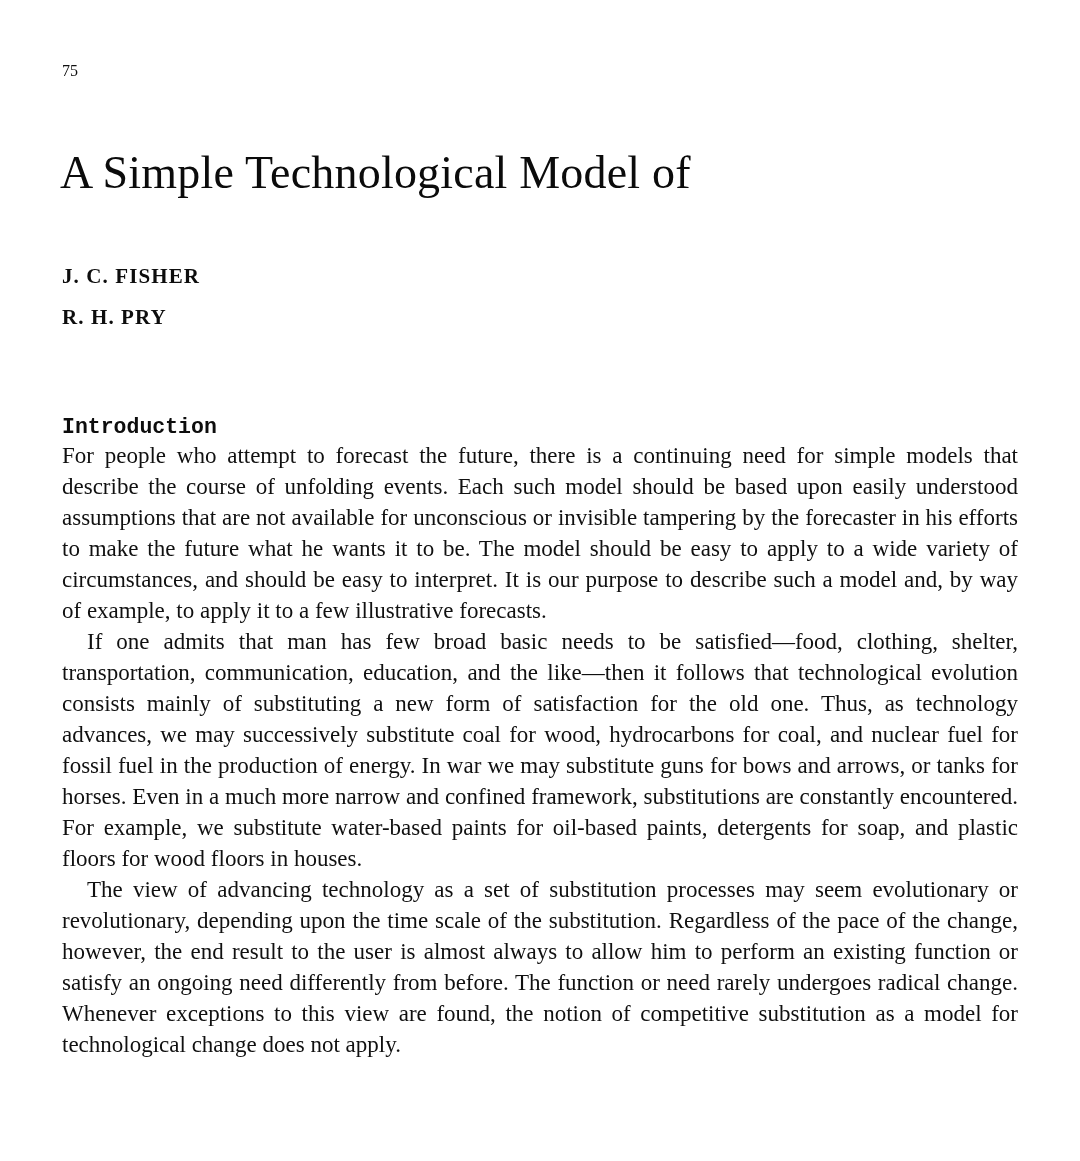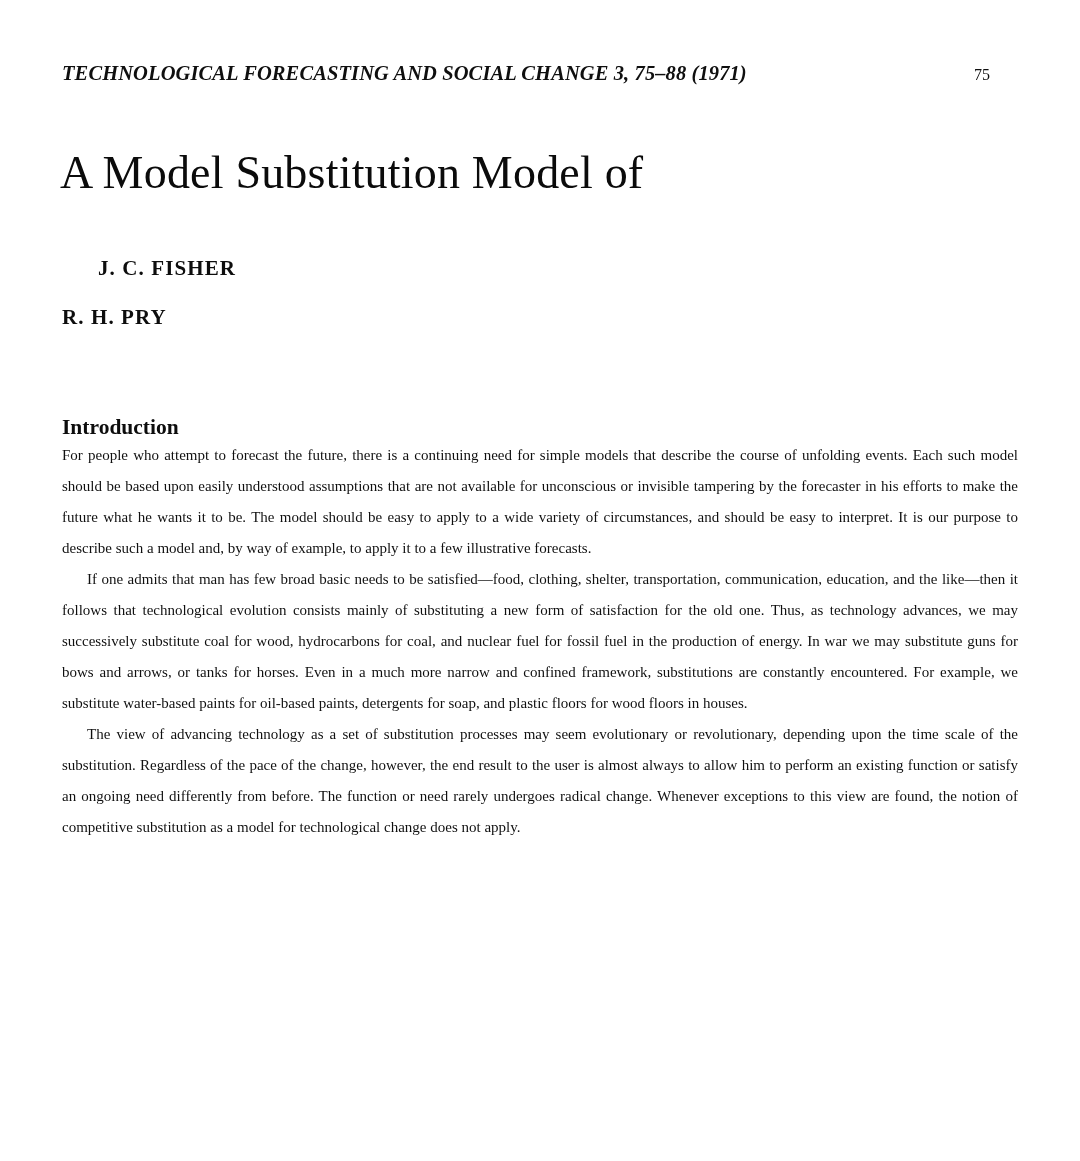--- a/index.html
+++ b/index.html
@@ -76,69 +76,68 @@
     position: absolute;
     left: 62px;
     font-family: "Liberation Serif", "DejaVu Serif", serif;
     font-weight: 700;
     font-size: 21px;
     letter-spacing: 1.1px;
     color: #0f0f0f;
     white-space: nowrap;
   }
 
-  .author-1 { top: 256px; margin-left: 36px; }
+  .author-1 { top: 264px; }
   .author-2 { top: 305px; }
 
   
   .section-heading {
     position: absolute;
     left: 62px;
     top: 415px;
-    font-family: Liberation Serif, serif;
+    font-family: Liberation Mono, monospace;
     font-weight: 700;
     font-size: 21.5px;
     color: #0f0f0f;
   }
 
   .body-block {
     position: absolute;
     left: 62px;
     top: 440px;
     width: 956px;
   }
 
   .body-par {
     margin: 0;
     font-family: "Liberation Serif", "DejaVu Serif", serif;
-    font-size: 15px;
+    font-size: 23px;
     line-height: 31px;
     text-align: justify;
     text-justify: inter-word;
     color: #121212;
     hyphens: none;
   }
 
   .body-par + .body-par { text-indent: 25px; }
 
   
   .page { filter: contrast(1.02); }
 </style>
 </head>
 <body>
 
 <div class="page">
 
   <div class="running-head">
-    <span class="running-head-text">TECHNOLOGICAL FORECASTING AND SOCIAL CHANGE 3, 75–88 (1971)</span>
     <span class="page-number">75</span>
   </div>
 
   <h1 class="article-title">
-    <span class="title-line">A Model Substitution Model of</span>
+    <span class="title-line">A Simple Technological Model of</span>
   </h1>
 
   <div class="author author-1">J. C. FISHER</div>
 
   <div class="author author-2">R. H. PRY</div>
 
   <div class="section-heading">Introduction</div>
 
   <div class="body-block">
     <p class="body-par">For people who attempt to forecast the future, there is a continuing need for simple models that describe the course of unfolding events. Each such model should be based upon easily understood assumptions that are not available for unconscious or invisible tampering by the forecaster in his efforts to make the future what he wants it to be. The model should be easy to apply to a wide variety of circumstances, and should be easy to interpret. It is our purpose to describe such a model and, by way of example, to apply it to a few illustrative forecasts.</p>

